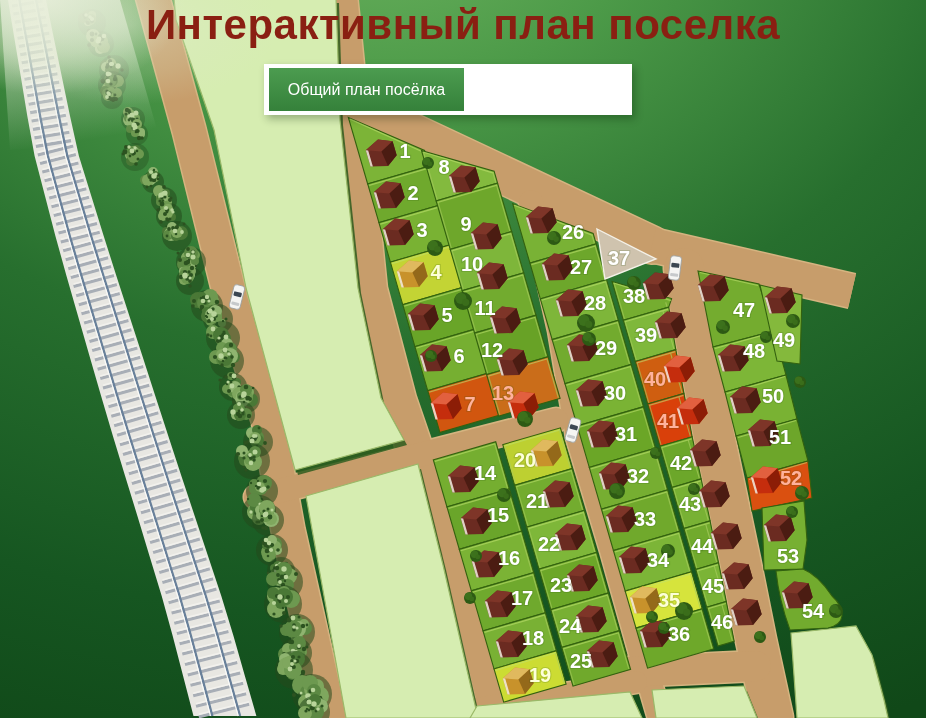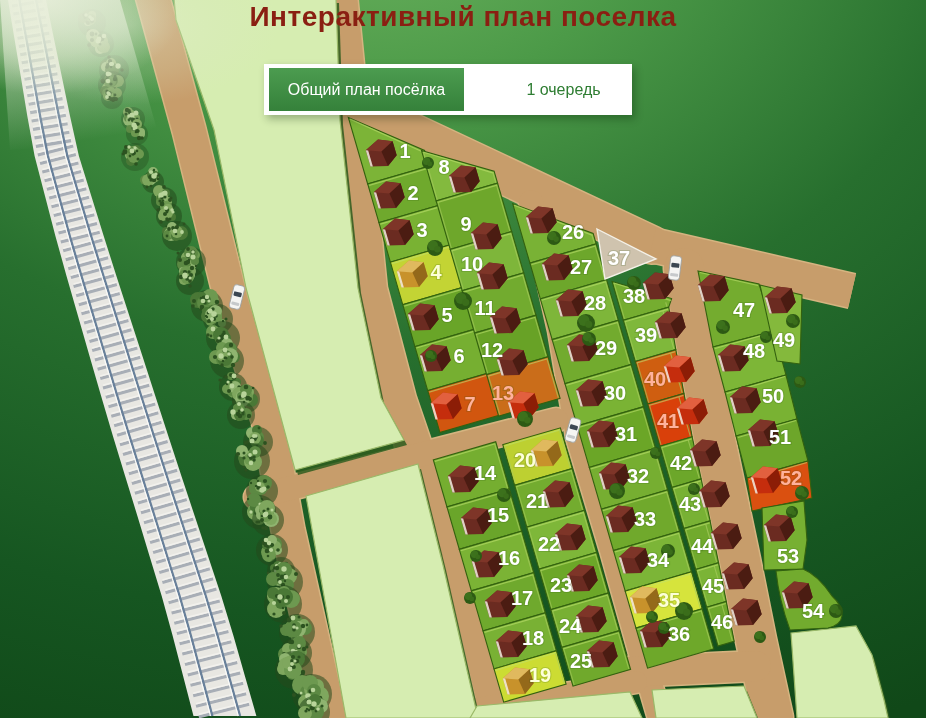--- a/index.html
+++ b/index.html
@@ -1,16 +1,16 @@
 <!DOCTYPE html>
 <html><head><meta charset="utf-8">
 <style>
 html,body{margin:0;padding:0;background:#14501d;}
 #wrap{position:relative;width:926px;height:718px;overflow:hidden;font-family:"Liberation Sans",sans-serif;}
-#title{position:absolute;top:1px;left:0;width:926px;text-align:center;font-size:28px;font-weight:bold;color:#8a1f12;letter-spacing:0.5px;}
+#title{position:absolute;top:1px;left:0;width:926px;text-align:center;font-size:42px;font-weight:bold;color:#8a1f12;letter-spacing:0.5px;}
 #tabs{position:absolute;left:264px;top:64px;width:368px;height:51px;background:#ffffff;box-shadow:3px 4px 8px rgba(0,30,0,0.3);}
 #tab1{position:absolute;left:5px;top:4px;width:195px;height:43px;background:linear-gradient(#4c9c50,#35813a);color:#fff;font-size:16px;display:flex;align-items:center;justify-content:center;}
 #tab2{position:absolute;left:200px;top:0;width:199px;height:51px;color:#2e7d32;font-size:16px;display:flex;align-items:center;justify-content:center;}
 </style></head>
 <body>
 <div id="wrap">
 <svg width="926" height="718" viewBox="0 0 926 718" xmlns="http://www.w3.org/2000/svg" style="position:absolute;top:0;left:0">
 <defs>
 <radialGradient id="bg" cx="0.40" cy="-0.18" r="1.3">
  <stop offset="0" stop-color="#72b763"></stop>
@@ -1698,14 +1698,13 @@
         <stop offset="0.55" stop-color="#e9efdc" stop-opacity="0.35"></stop>
         <stop offset="1" stop-color="#e9efdc" stop-opacity="0"></stop>
       </linearGradient>
 <polygon points="0,0 120,0 160,140 10,150" fill="url(#mist)"></polygon>
 </svg>
 
 <div id="title">Интерактивный план поселка</div>
 
 <div id="tabs">
       <div id="tab1">Общий план посёлка</div>
-      <div id="tab2">1 очередь</div>
     </div>
 </div>
 </body></html>

